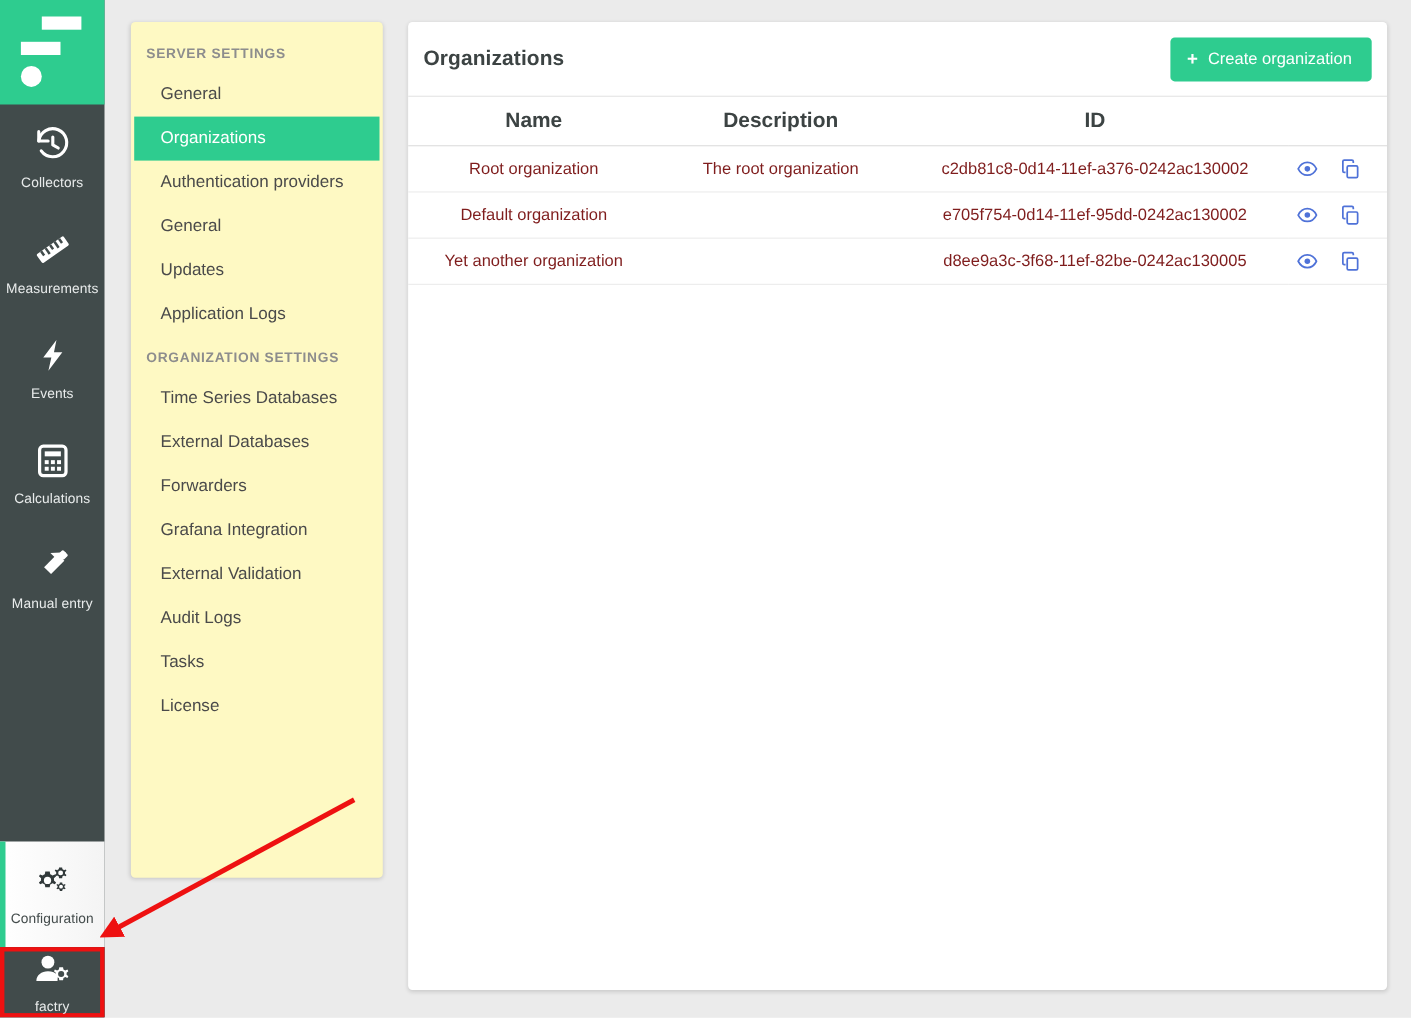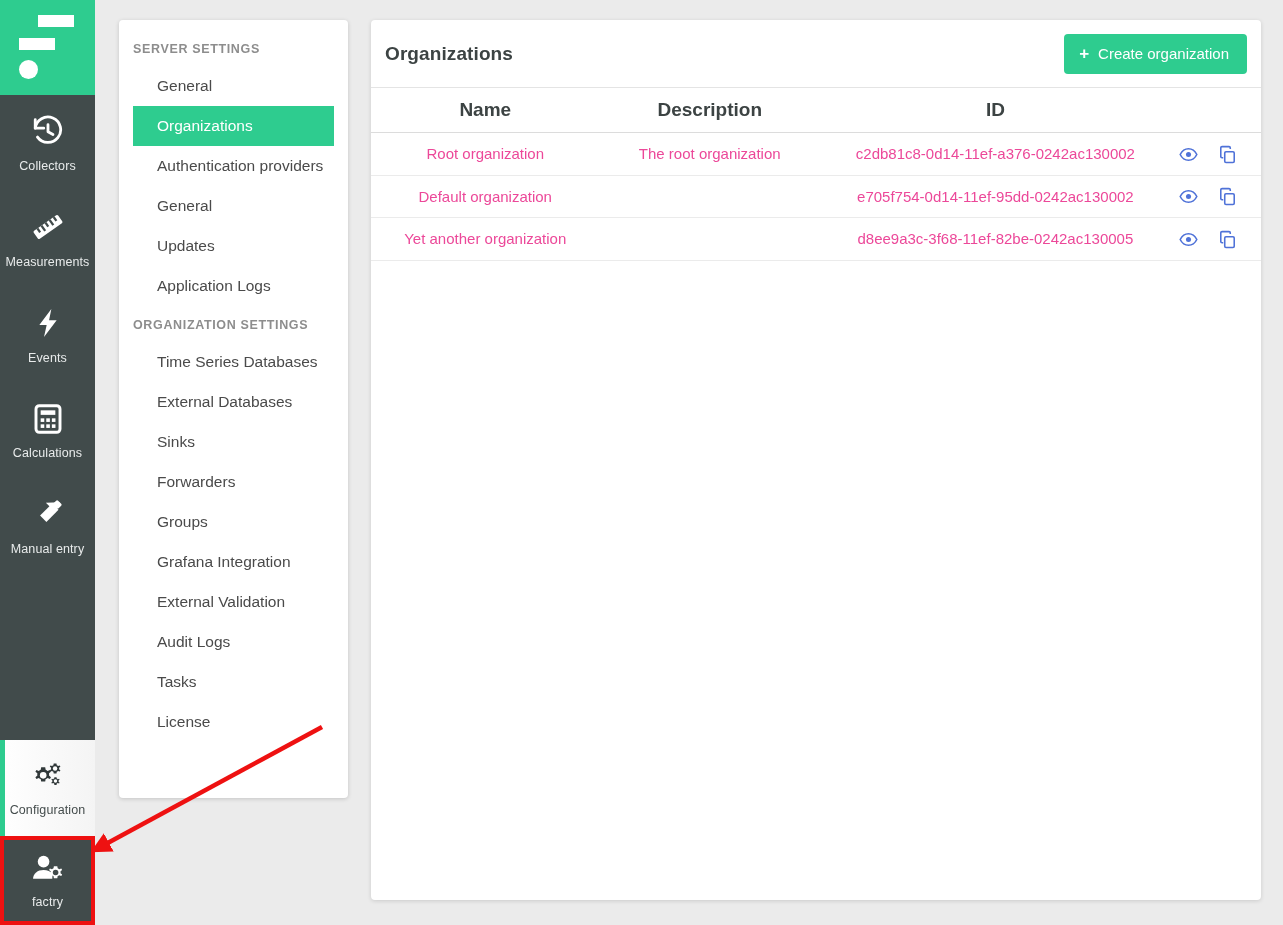--- a/index.html
+++ b/index.html
@@ -84,52 +84,52 @@
   }
   .rail-item.active .lbl { color: #444c4c; }
   .rail-item.active::before {
     content: "";
     position: absolute;
     left: 0; top: 0; bottom: 0;
     width: 5px;
     background: #2ecc8f;
   }
   .rail-item.account {
-    height: 89px;
+    height: 64px;
     background: #414b4b;
     border: 4px solid #ee1111;
   }
   .rail-item.account .lbl { color: #e8ebeb; }
 
   
   .menu-card {
     position: absolute;
     left: 119px; top: 20px;
     width: 229px;
     height: 778px;
-    background: #ffffff;
+    background: #fef9c3;
     border-radius: 4px;
     box-shadow: 0 1px 4px rgba(0,0,0,0.17);
     padding-top: 10px;
     overflow: hidden;
   }
   .menu-section {
     font-size: 12.5px;
     font-weight: bold;
     letter-spacing: 0.65px;
     color: #8d8d8d;
     padding: 12px 0 10px 14px;
     text-transform: uppercase;
   }
   .menu-item {
     display: block;
     font-size: 15.5px;
     color: #4a4a4a;
     padding: 9px 12px 9px 24px;
-    margin: 0 14px;
+    margin: 0 3px;
     cursor: pointer;
     line-height: 22px;
     white-space: nowrap;
   }
   .menu-item.active {
     background: #2ecc8f;
     color: #ffffff;
   }
 
   
@@ -188,21 +188,21 @@
   table.org-table th {
     font-size: 19px;
     font-weight: bold;
     color: #3c4343;
     padding: 11px 6px;
     text-align: center;
     border-bottom: 1px solid #dcdcdc;
   }
   table.org-table td {
     font-size: 15px;
-    color: #ec4899;
+    color: #7f1d1d;
     padding: 11px 6px;
     text-align: center;
     border-bottom: 1px solid #ebebeb;
     overflow: hidden;
     text-overflow: ellipsis;
     white-space: nowrap;
   }
   table.org-table tr:first-child td { border-top: none; }
   .col-name  { width: 228px; }
   .col-desc  { width: 220px; }
@@ -350,23 +350,21 @@
     <div class="menu-item">General</div>
     <div class="menu-item active">Organizations</div>
     <div class="menu-item">Authentication providers</div>
     <div class="menu-item">General</div>
     <div class="menu-item">Updates</div>
     <div class="menu-item">Application Logs</div>
 
     <div class="menu-section">ORGANIZATION SETTINGS</div>
     <div class="menu-item">Time Series Databases</div>
     <div class="menu-item">External Databases</div>
-    <div class="menu-item">Sinks</div>
     <div class="menu-item">Forwarders</div>
-    <div class="menu-item">Groups</div>
     <div class="menu-item">Grafana Integration</div>
     <div class="menu-item">External Validation</div>
     <div class="menu-item">Audit Logs</div>
     <div class="menu-item">Tasks</div>
     <div class="menu-item">License</div>
   </aside>
 
   <main class="content-card">
 
     <div class="card-header">

